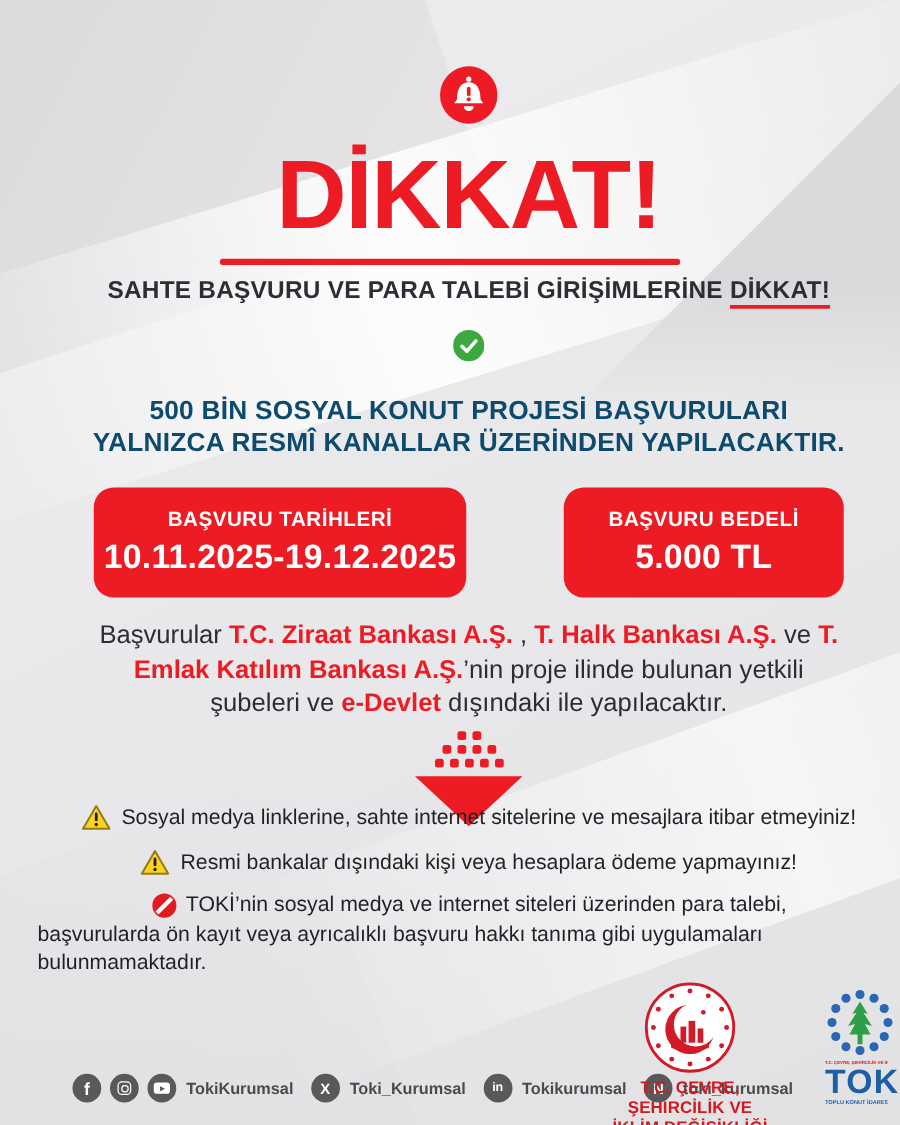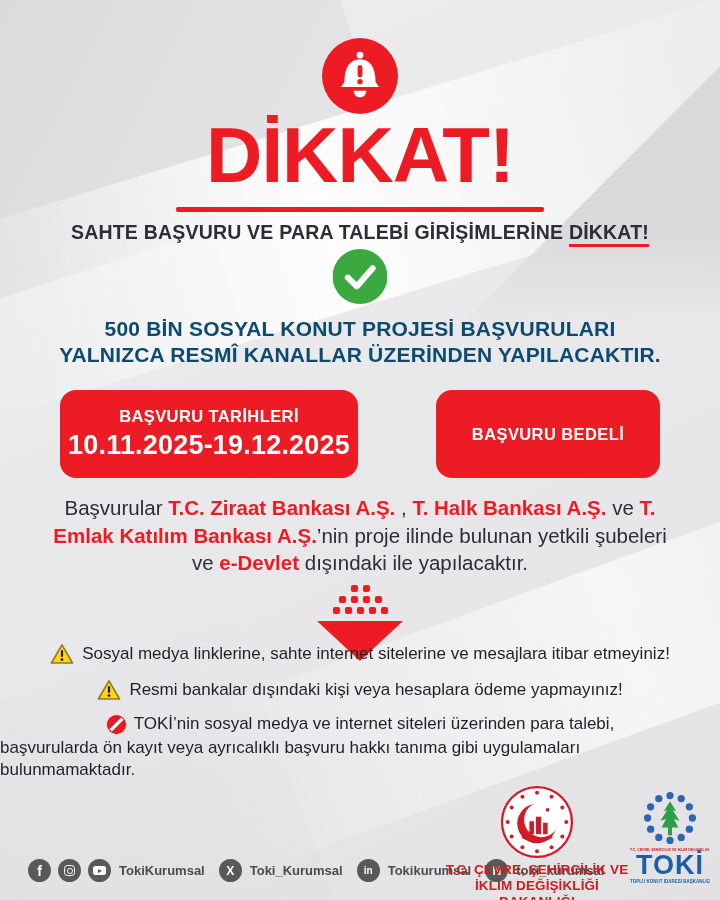--- a/index.html
+++ b/index.html
@@ -9,21 +9,21 @@
 
   
   .bg { position:absolute; z-index:0; }
   .bg-grad { inset:0; background:linear-gradient(155deg,#ededef 0%,#e8e8ea 55%,#e2e2e5 100%); }
   .bg-tl { top:-180px; left:-300px; width:640px; height:460px; background:linear-gradient(135deg,#d8d8db 30%,#e4e4e7 90%); transform:rotate(-18deg); }
   .bg-ribbon-a { top:110px; left:-120px; width:980px; height:190px; background:linear-gradient(90deg,rgba(255,255,255,0) 5%,rgba(255,255,255,.9) 45%,rgba(255,255,255,0) 95%); transform:rotate(-17deg); }
   .bg-wedge-r { top:150px; right:-180px; width:420px; height:260px; background:linear-gradient(45deg,rgba(214,214,218,0) 40%,#dadadd 60%); transform:rotate(-45deg); }
   .bg-ribbon-b { top:560px; left:180px; width:900px; height:170px; background:linear-gradient(90deg,rgba(255,255,255,0) 0%,rgba(255,255,255,.65) 50%,rgba(255,255,255,0) 100%); transform:rotate(-20deg); }
   .bg-bl { bottom:-220px; left:-240px; width:560px; height:420px; background:linear-gradient(45deg,#dedee1,rgba(222,222,225,0)); transform:rotate(-20deg); }
 
-  .layer { position:absolute; z-index:2; }
+  .layer { position:absolute; z-index:2;padding-left:30px; }
 
   
   .bell-wrap { top:38px; left:50%; transform:translateX(-50%); width:76px; height:76px; }
   .bell-wrap svg { width:100%; height:100%; display:block; }
 
   
   .title { top:116px; width:100%; text-align:center; color:#ED1C24; font-size:78px; font-weight:800; letter-spacing:-1px; line-height:1; }
   .title-underline { top:207px; left:50%; transform:translateX(-50%); width:368px; height:5px; background:#ED1C24; border-radius:2px; }
 
   
@@ -126,20 +126,21 @@
     <div>YALNIZCA RESMÎ KANALLAR ÜZERİNDEN YAPILACAKTIR.</div>
   </div>
 
   <div class="layer boxes">
     <div class="redbox box-dates">
       <div class="lbl">BAŞVURU TARİHLERİ</div>
       <div class="val">10.11.2025-19.12.2025</div>
     </div>
     <div class="redbox box-fee">
       <div class="lbl">BAŞVURU BEDELİ</div>
+      <div class="val">5.000 TL</div>
     </div>
   </div>
 
   <div class="layer bank">
     <span>Başvurular </span><span class="rb">T.C. Ziraat Bankası A.Ş.</span><span> , </span><span class="rb">T. Halk Bankası A.Ş.</span><span> ve </span><span class="rb">T. Emlak Katılım Bankası A.Ş.</span><span>’nin proje ilinde bulunan yetkili şubeleri ve </span><span class="rb">e-Devlet</span><span> dışındaki ile yapılacaktır.</span>
   </div>
 
   <div class="layer arrow">
     <div class="dot-row">
         <span class="dot"></span>

